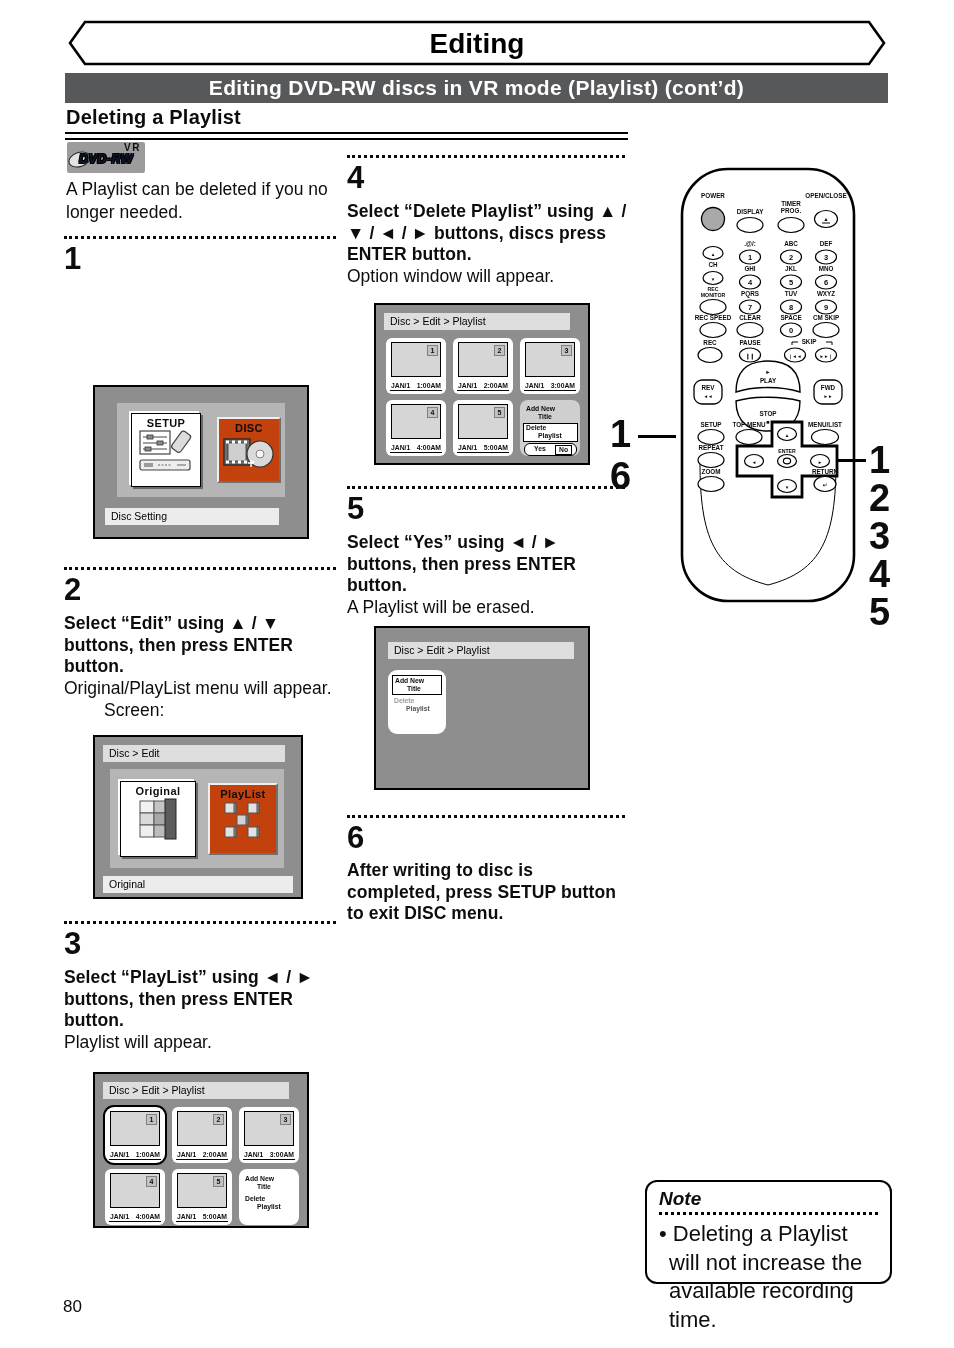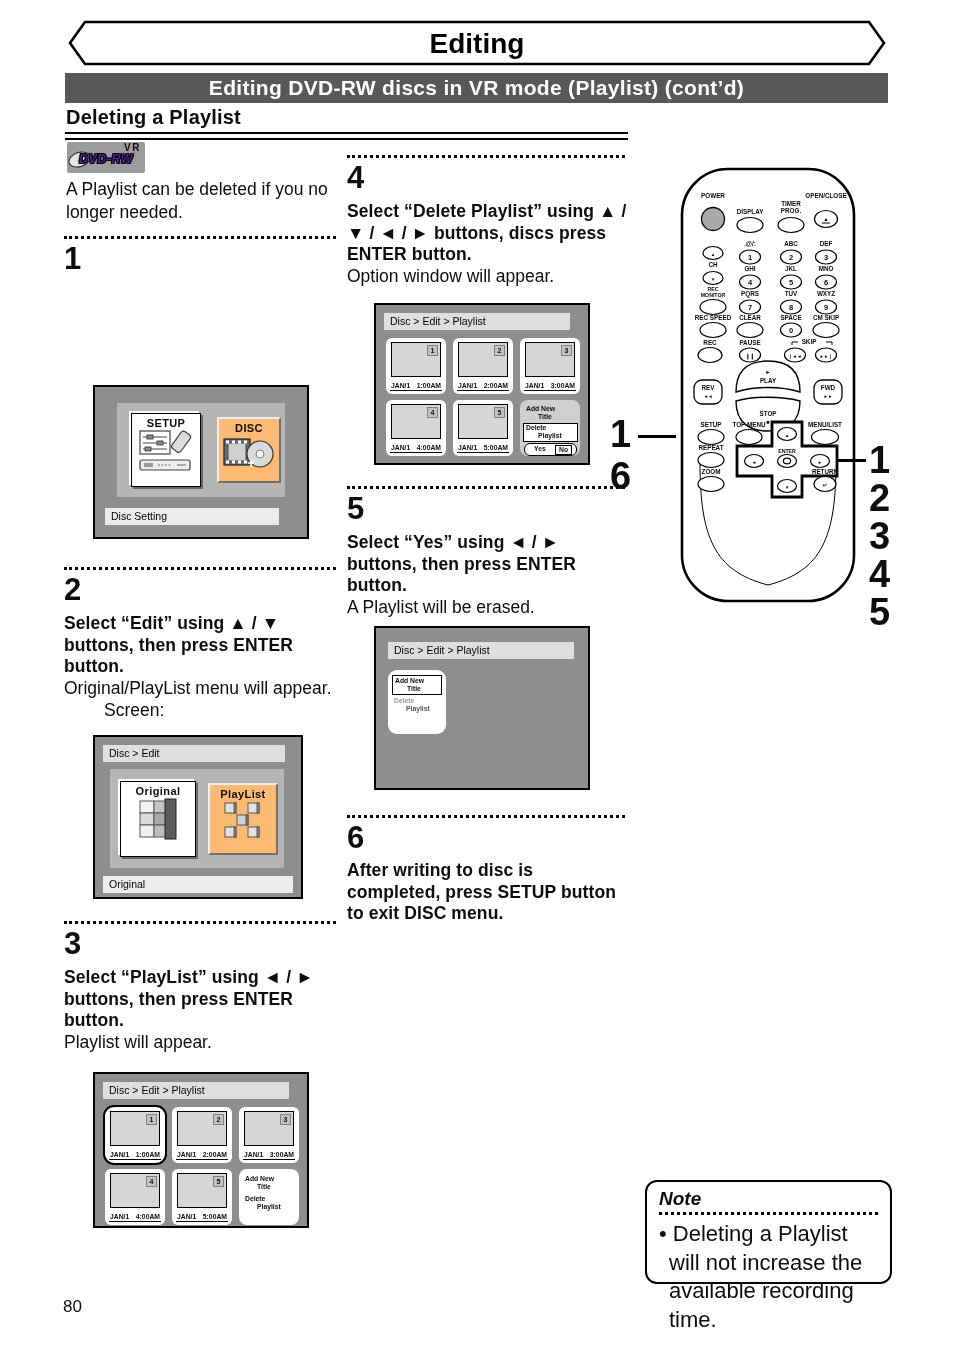--- a/index.html
+++ b/index.html
@@ -12,21 +12,21 @@
               color:#fff;font-weight:bold;font-size:21px;text-align:center;line-height:30px;letter-spacing:.3px}
   .heading{position:absolute;left:66px;top:106px;font-size:20px;font-weight:bold;letter-spacing:.2px}
   .heading-rule{position:absolute;left:65px;top:132px;width:563px;height:4px;
                 border-top:2.5px solid #000;border-bottom:2.5px solid #000}
 
   
   .logo{position:absolute;left:67px;top:142px;width:78px;height:31px;background:#9c9c9c;border-radius:2px}
   .logo-vr{position:absolute;right:4px;top:0;font-size:10px;font-weight:bold;letter-spacing:1.5px}
   .logo-disc{position:absolute;left:1px;top:10px;width:21px;height:13px;border-radius:50%;
              background:#e3e3e3;border:1.5px solid #222;transform:rotate(-18deg)}
-  .logo-text{position:absolute;left:12px;top:10px;font-size:12.5px;font-weight:bold;font-style:italic;color:#4c1d95;
+  .logo-text{position:absolute;left:12px;top:10px;font-size:12.5px;font-weight:bold;font-style:italic;color:#0f172a;
              text-shadow:-1px -1px 0 #000,1px -1px 0 #000,-1px 1px 0 #000,1px 1px 0 #000;letter-spacing:.5px}
 
   .intro{position:absolute;left:65px;top:177px;width:270px;font-size:17.5px;line-height:1.32;margin:1px}
 
   .sep{position:absolute;border-top:3.5px dotted #0a0a0a;height:0}
   .stepnum{position:absolute;font-size:31px;font-weight:bold;line-height:1}
   .steptext{position:absolute;font-size:17.5px;line-height:1.24}
   .steptext p{margin:0}
   .steptext .b{font-weight:bold;letter-spacing:.1px}
   .indent{padding-left:40px}
@@ -34,21 +34,21 @@
   
   .shot{position:absolute;background:#8e8e8e;border:2px solid #000;box-sizing:content-box}
   .crumb{position:absolute;background:#dedede;color:#000;font-size:10.5px;line-height:17px;height:17px;
          padding-left:6px;box-sizing:border-box}
   .status{position:absolute;background:#ececec;color:#000;font-size:10.5px;line-height:17px;height:17px;
           padding-left:6px;box-sizing:border-box}
   .panel{position:absolute;background:#b5b5b5}
   .tile{position:absolute;text-align:center;box-sizing:border-box}
   .tile .tl{font-weight:bold;font-size:11px;letter-spacing:.4px;margin-top:3px}
   .tile-sel{background:#fff;border:1px solid #000;box-shadow:2px 2px 0 #696969,-2px -2px 0 #fdfdfd}
-  .tile-raised{background:#fdba74;border-top:2px solid #efefef;border-left:2px solid #efefef;
+  .tile-raised{background:#c2410c;border-top:2px solid #efefef;border-left:2px solid #efefef;
                border-right:2px solid #707070;border-bottom:2px solid #707070}
 
   .pl-cell{position:absolute;width:60px;height:56px;background:#fff;border-radius:6px}
   .pl-sel{box-shadow:0 0 0 2px #000;border-radius:9px}
   .pl-img{position:absolute;left:5px;top:4px;width:48px;height:33px;background:#d6d6d6;border:1px solid #000}
   .pl-num{position:absolute;top:2px;right:2px;width:9px;height:9px;background:#c2c2c2;border:1px solid #808080;
           font-size:7px;line-height:9px;text-align:center;font-weight:bold}
   .pl-cap{position:absolute;left:4px;right:4px;bottom:3px;font-size:6.8px;font-weight:bold;
           display:flex;justify-content:space-between;border-bottom:1.2px solid #000;padding:0 1px 1px}
   .opt{position:absolute;font-size:6.8px;font-weight:bold;line-height:8px;white-space:nowrap}

